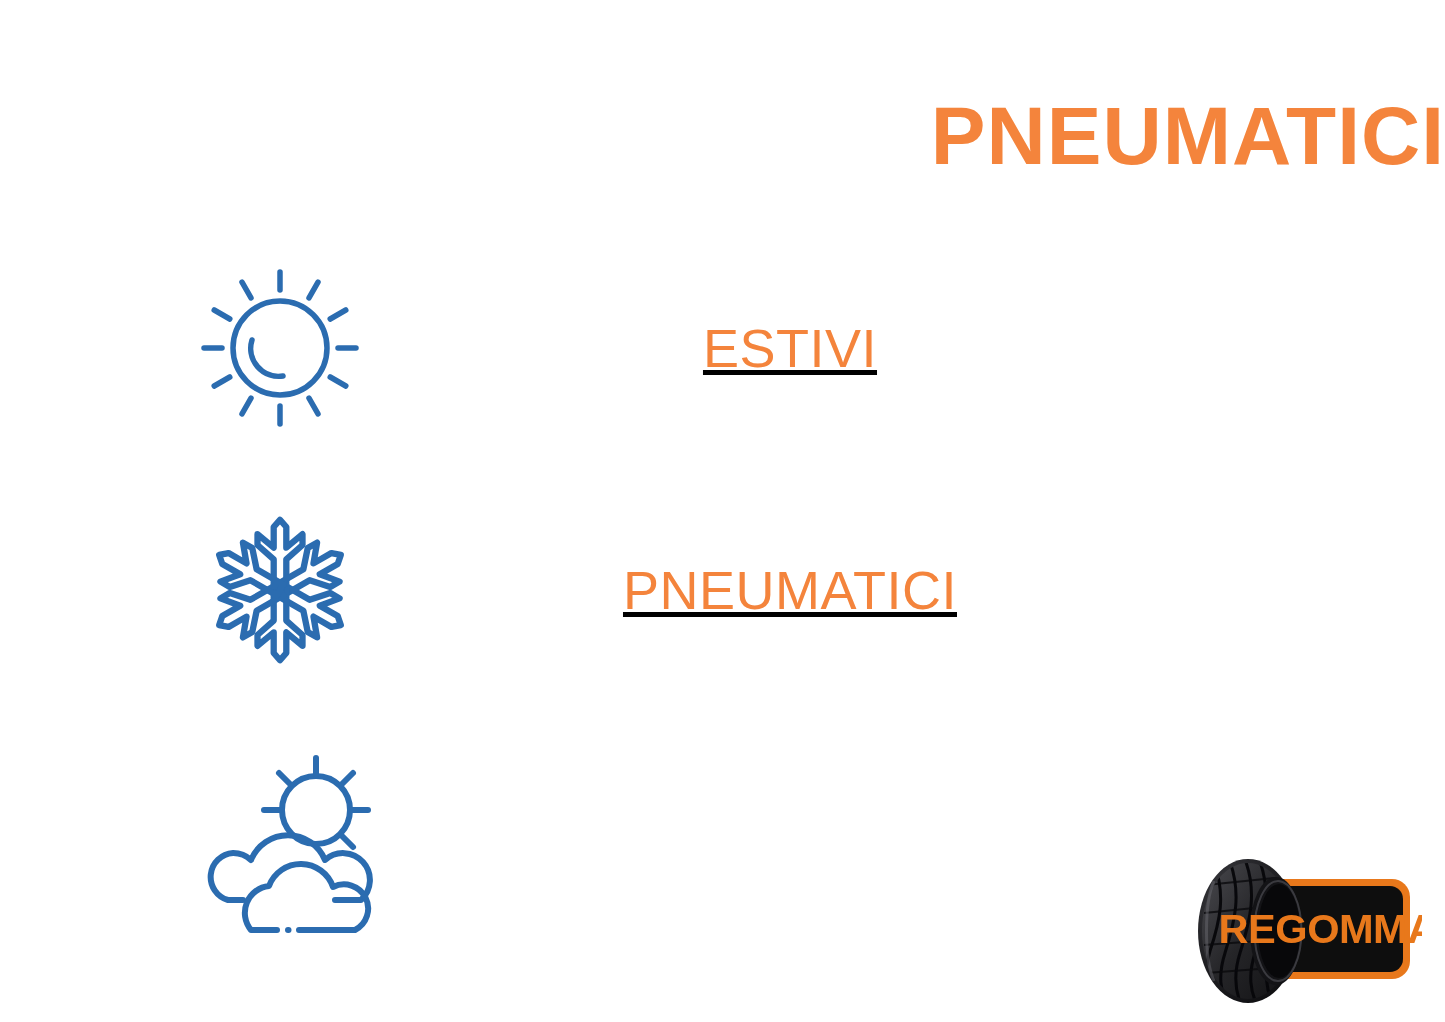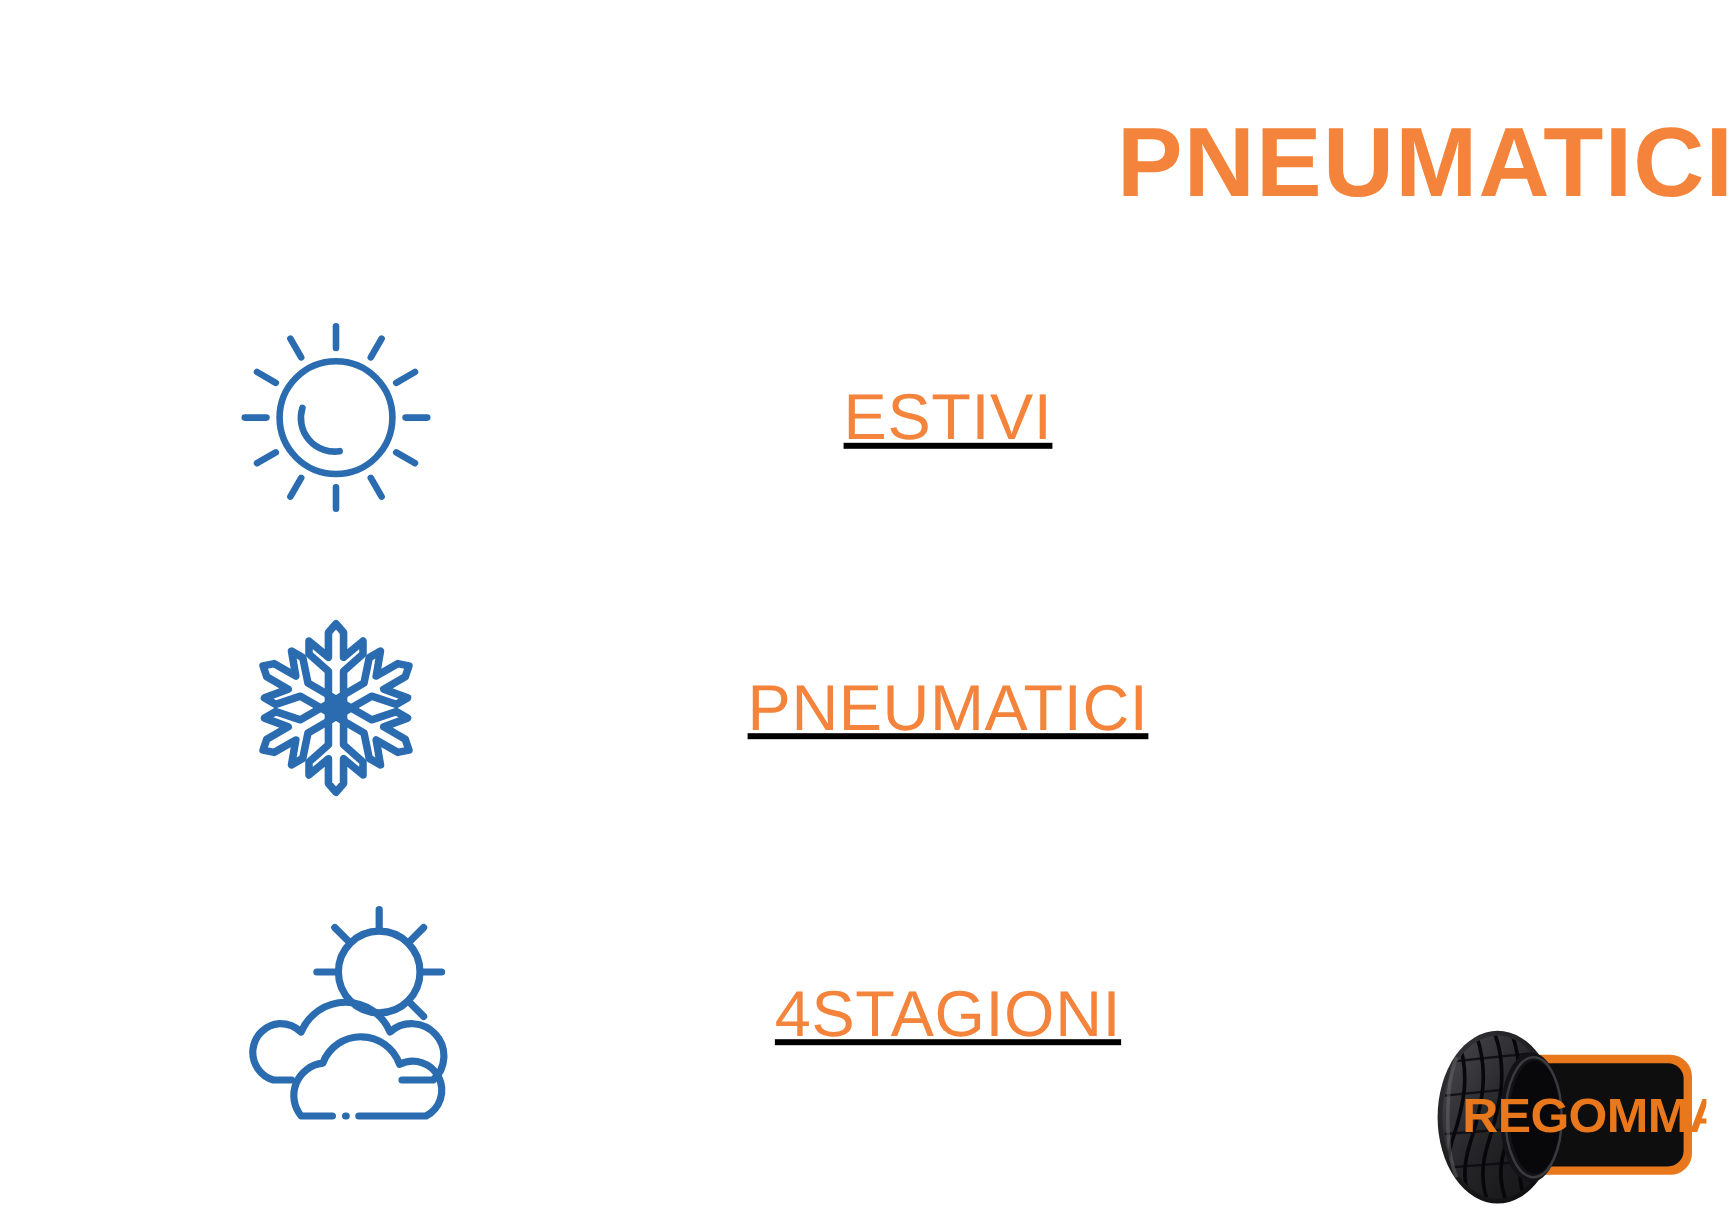--- a/index.html
+++ b/index.html
@@ -204,21 +204,20 @@
             A 27 27 0 0 1 96 138
             A 34 34 0 0 1 160 139
             A 24 24 0 0 1 182 182
             L 126 182"></path>
 
           <line x1="115" y1="182" x2="115.5" y2="182"></line>
         </g>
       </svg>
     </div>
 
-    <div class="season-label">4STAGIONI</div>
   </div>
 
   <div id="brand-logo">
     <svg width="242" height="152" viewBox="0 0 242 152" aria-hidden="true">
       <defs>
 
         <radialGradient id="tireBody" cx="38%" cy="35%" r="75%">
           <stop offset="0%" stop-color="#55555a"></stop>
           <stop offset="45%" stop-color="#2a2a2e"></stop>
           <stop offset="100%" stop-color="#0b0b0d"></stop>

